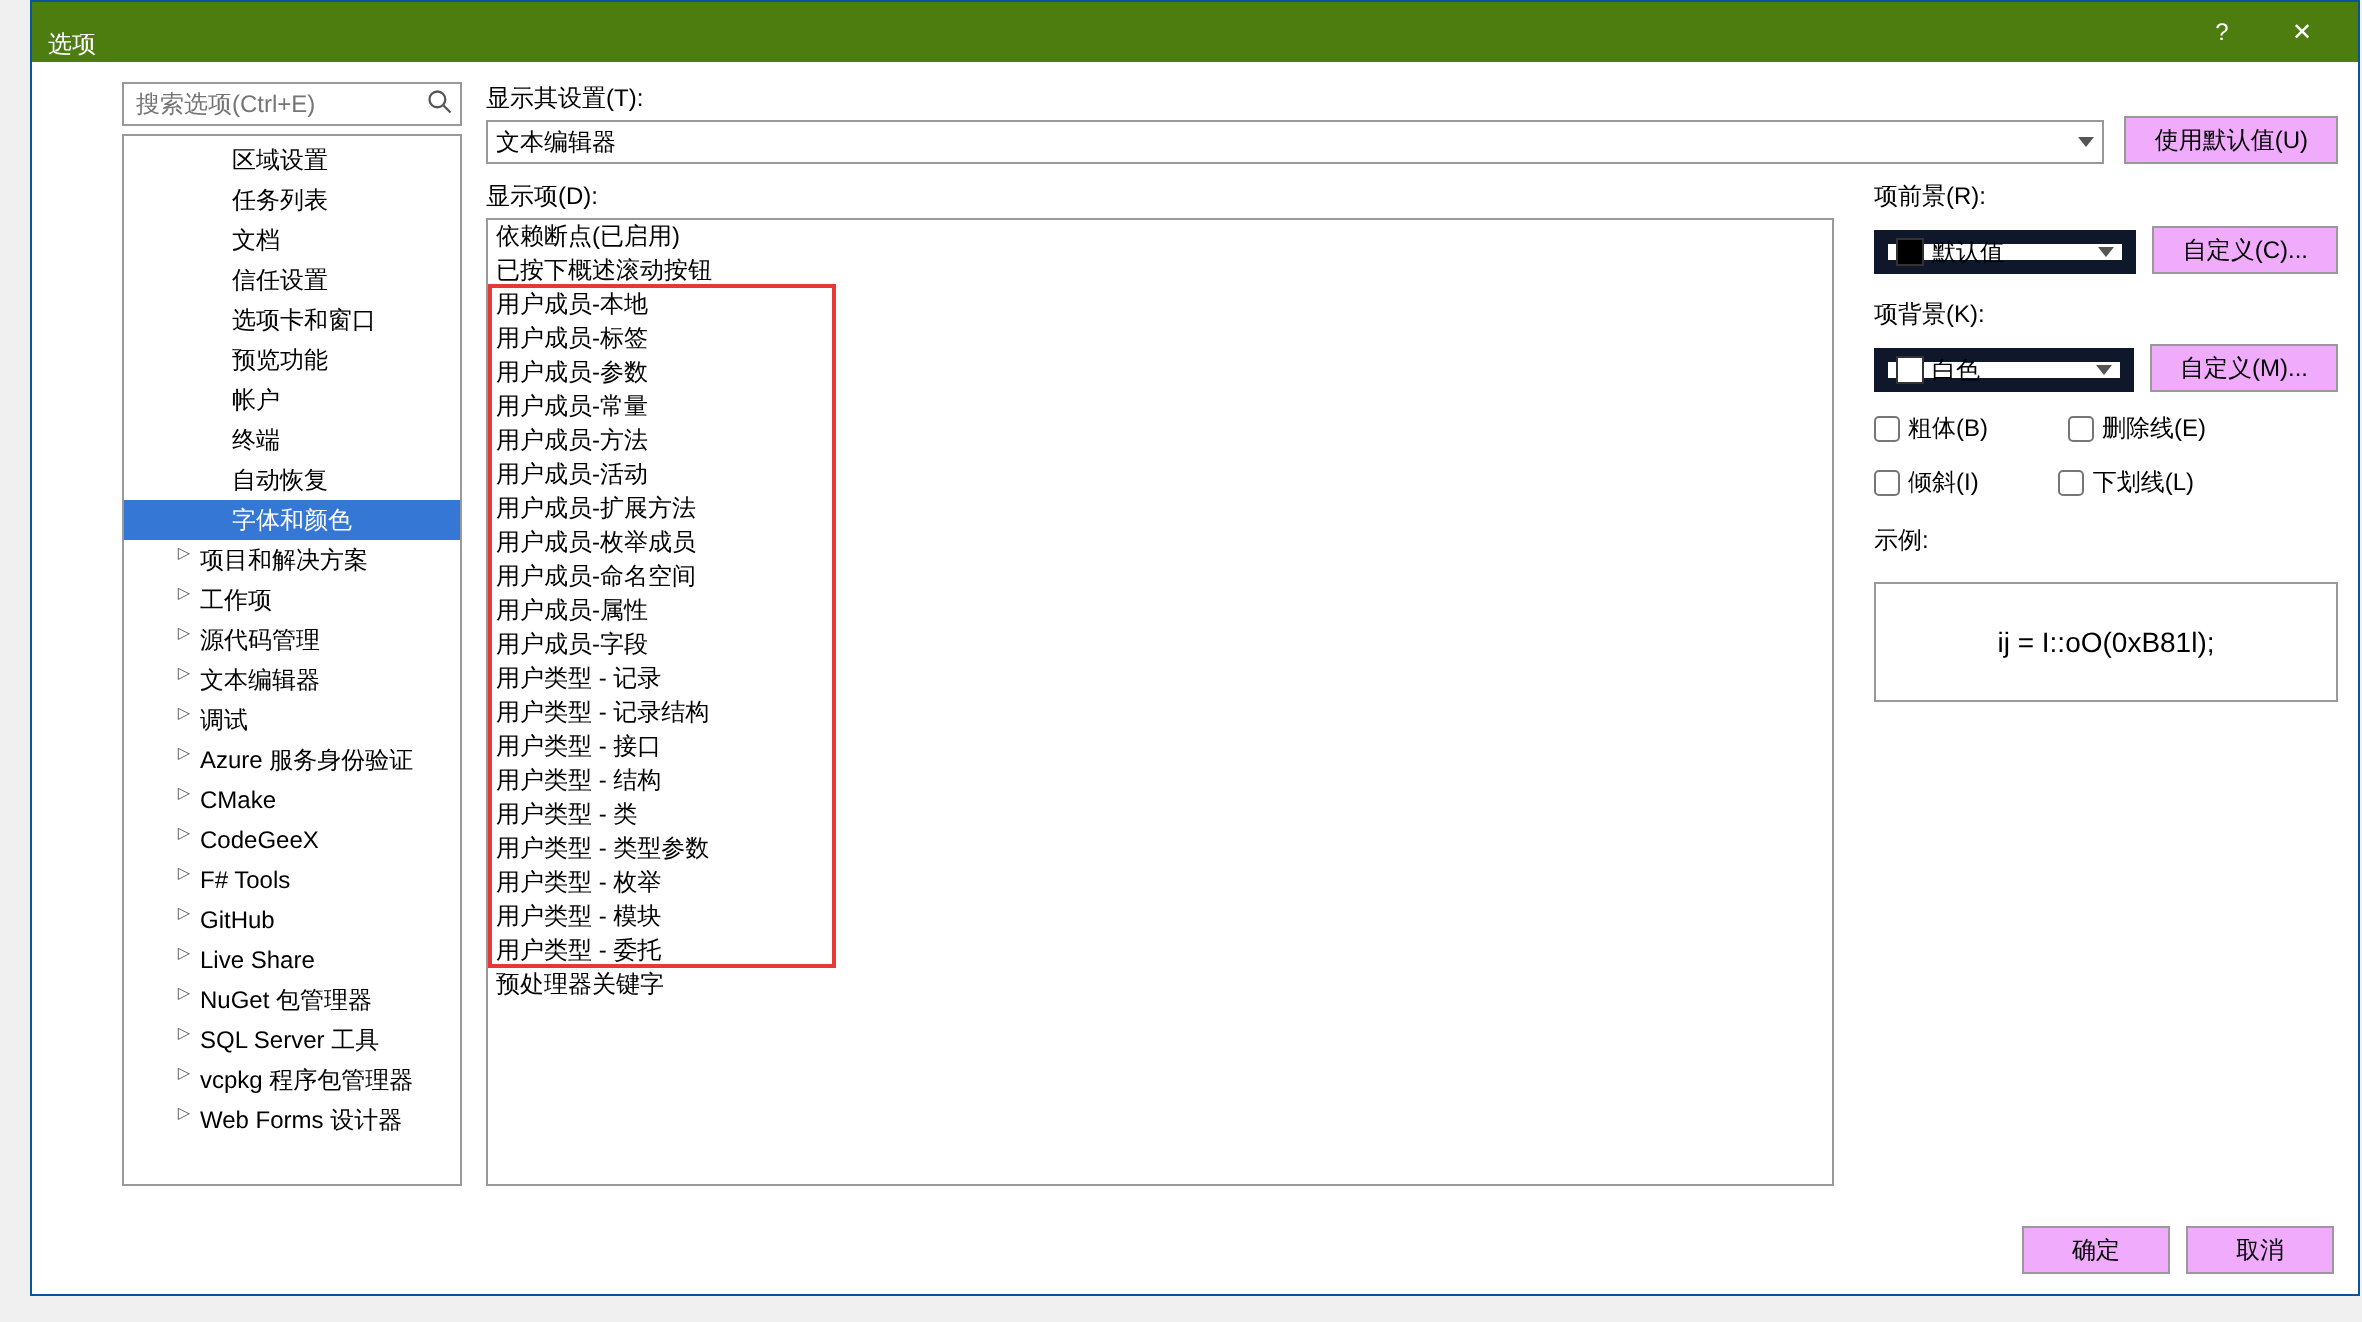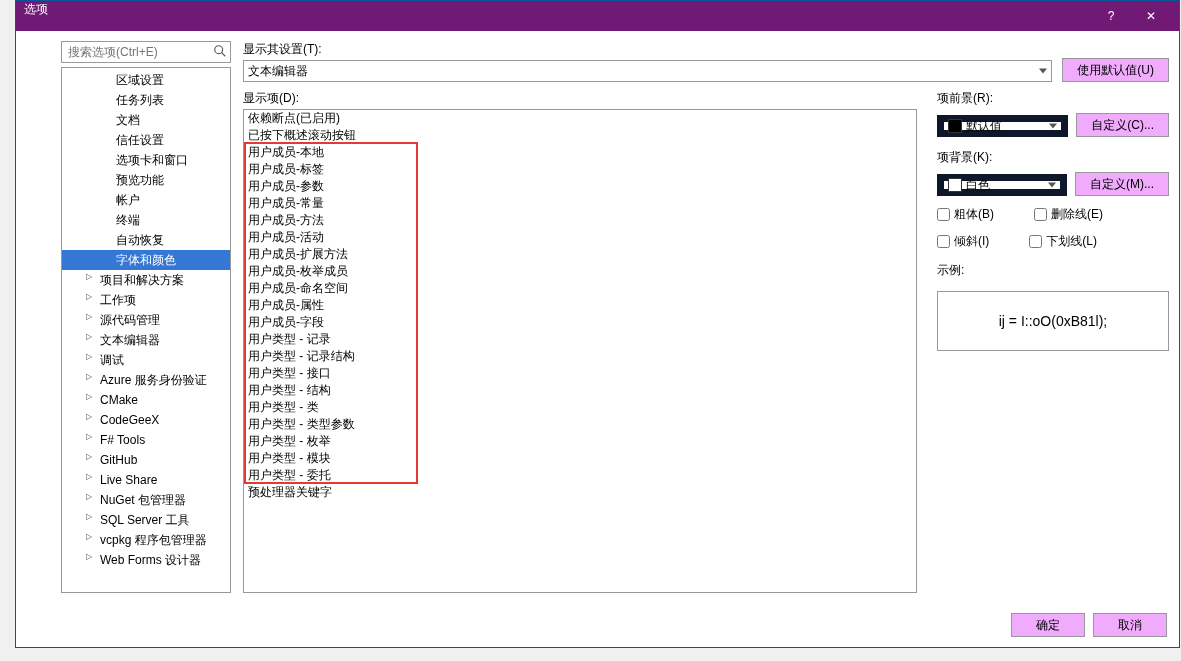--- a/index.html
+++ b/index.html
@@ -1,27 +1,27 @@
 <!DOCTYPE html>
 <html><head>
 <meta charset="utf-8">
 <style>
 * { box-sizing: border-box; margin: 0; padding: 0; font-family: "Microsoft YaHei", "Segoe UI", sans-serif; }
 body { background: #f0f0f0; width: 1181px; height: 661px; overflow: hidden; position: relative; }
 .dialog { position: absolute; left: 15px; top: 0; width: 1165px; height: 648px; background: #fff; border: 1px solid #0a5499; display: flex; flex-direction: column; }
-.titlebar { height: 30px; background: #701a75; color: #fff; display: flex; align-items: flex-start; padding: 0 8px; font-size: 12px; }
+.titlebar { height: 30px; background: #4d7c0f; color: #fff; display: flex; align-items: flex-end; padding: 0 8px; font-size: 12px; }
 .titlebar .title { flex: 1; }
 .titlebar .tb-btn { width: 40px; height: 30px; display: flex; align-items: center; justify-content: center; cursor: pointer; }
 .body { flex: 1; display: flex; padding: 10px; gap: 12px; overflow: hidden; }
 .left-col { width: 205px; display: flex; flex-direction: column; padding-left: 35px; }
 .search-box { position: relative; margin-bottom: 4px; }
 .search-box input { width: 100%; height: 22px; padding: 2px 22px 2px 6px; font-size: 12px; border: 1px solid #999; color: #808080; }
 .search-box .mag { position: absolute; right: 4px; top: 3px; width: 14px; height: 14px; color: #555; }
 .tree { flex: 1; border: 1px solid #999; overflow-y: auto; font-size: 12px; padding: 2px 0; position: relative; }
-.tree-item { display: flex; align-items: center; height: 20px; padding-left: 6px; cursor: pointer; }
+.tree-item { display: flex; align-items: center; height: 20px; padding-left: 6px; cursor: pointer; text-align: center; }
 .tree-item.selected { background: #3477d5; color: #fff; }
 .tree-item .expander { width: 12px; height: 12px; margin-right: 2px; flex-shrink: 0; }
 .tree-item .expander.closed::before { content: "▷"; font-size: 8px; color: #555; display: block; transform: translateY(-2px); }
 .tree-item .label { white-space: nowrap; }
 .indent1 { padding-left: 40px; }
 .indent0 { padding-left: 24px; }
 
 .right-col { flex: 1; display: flex; flex-direction: column; font-size: 12px; overflow: hidden; }
 .row { display: flex; gap: 10px; align-items: flex-end; margin-bottom: 8px; }
 .field { display: flex; flex-direction: column; }

